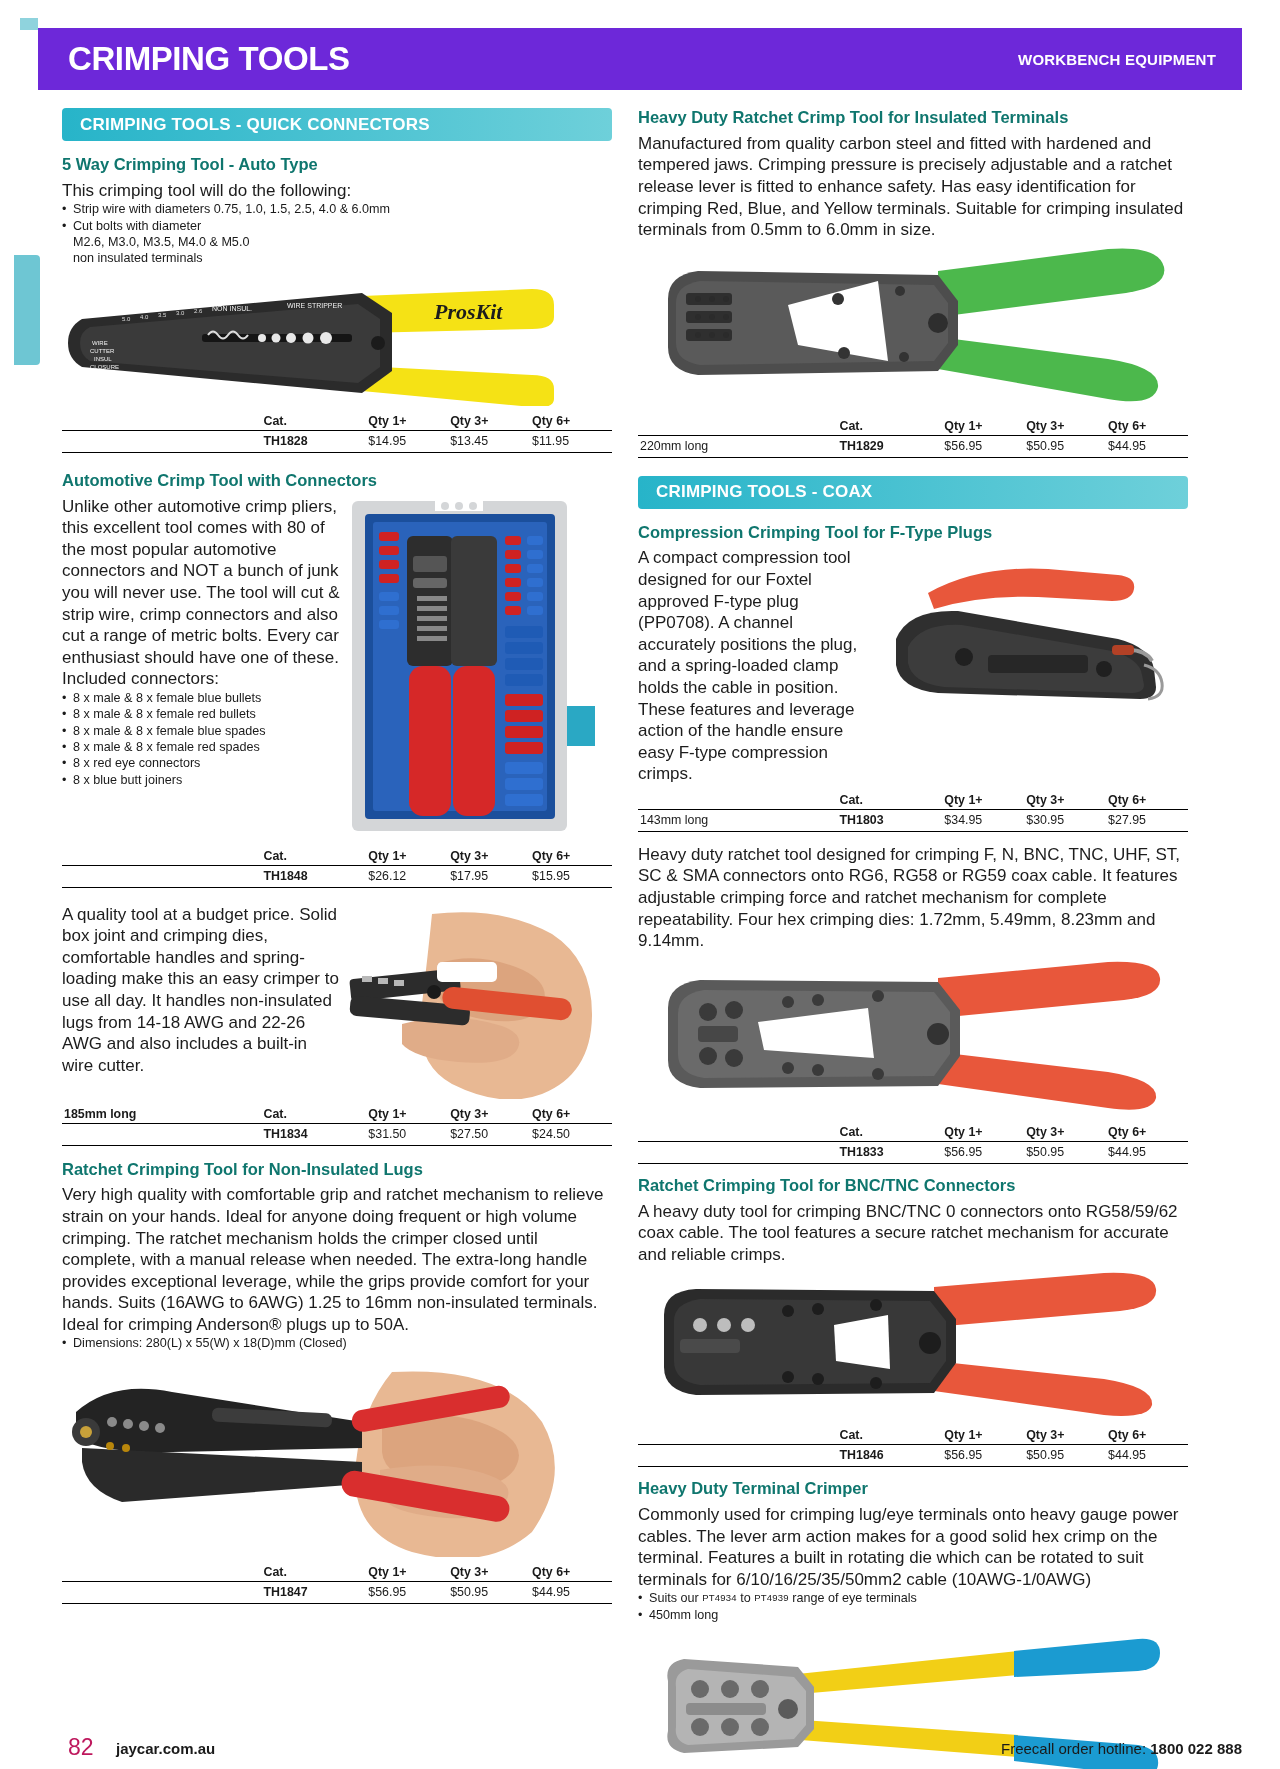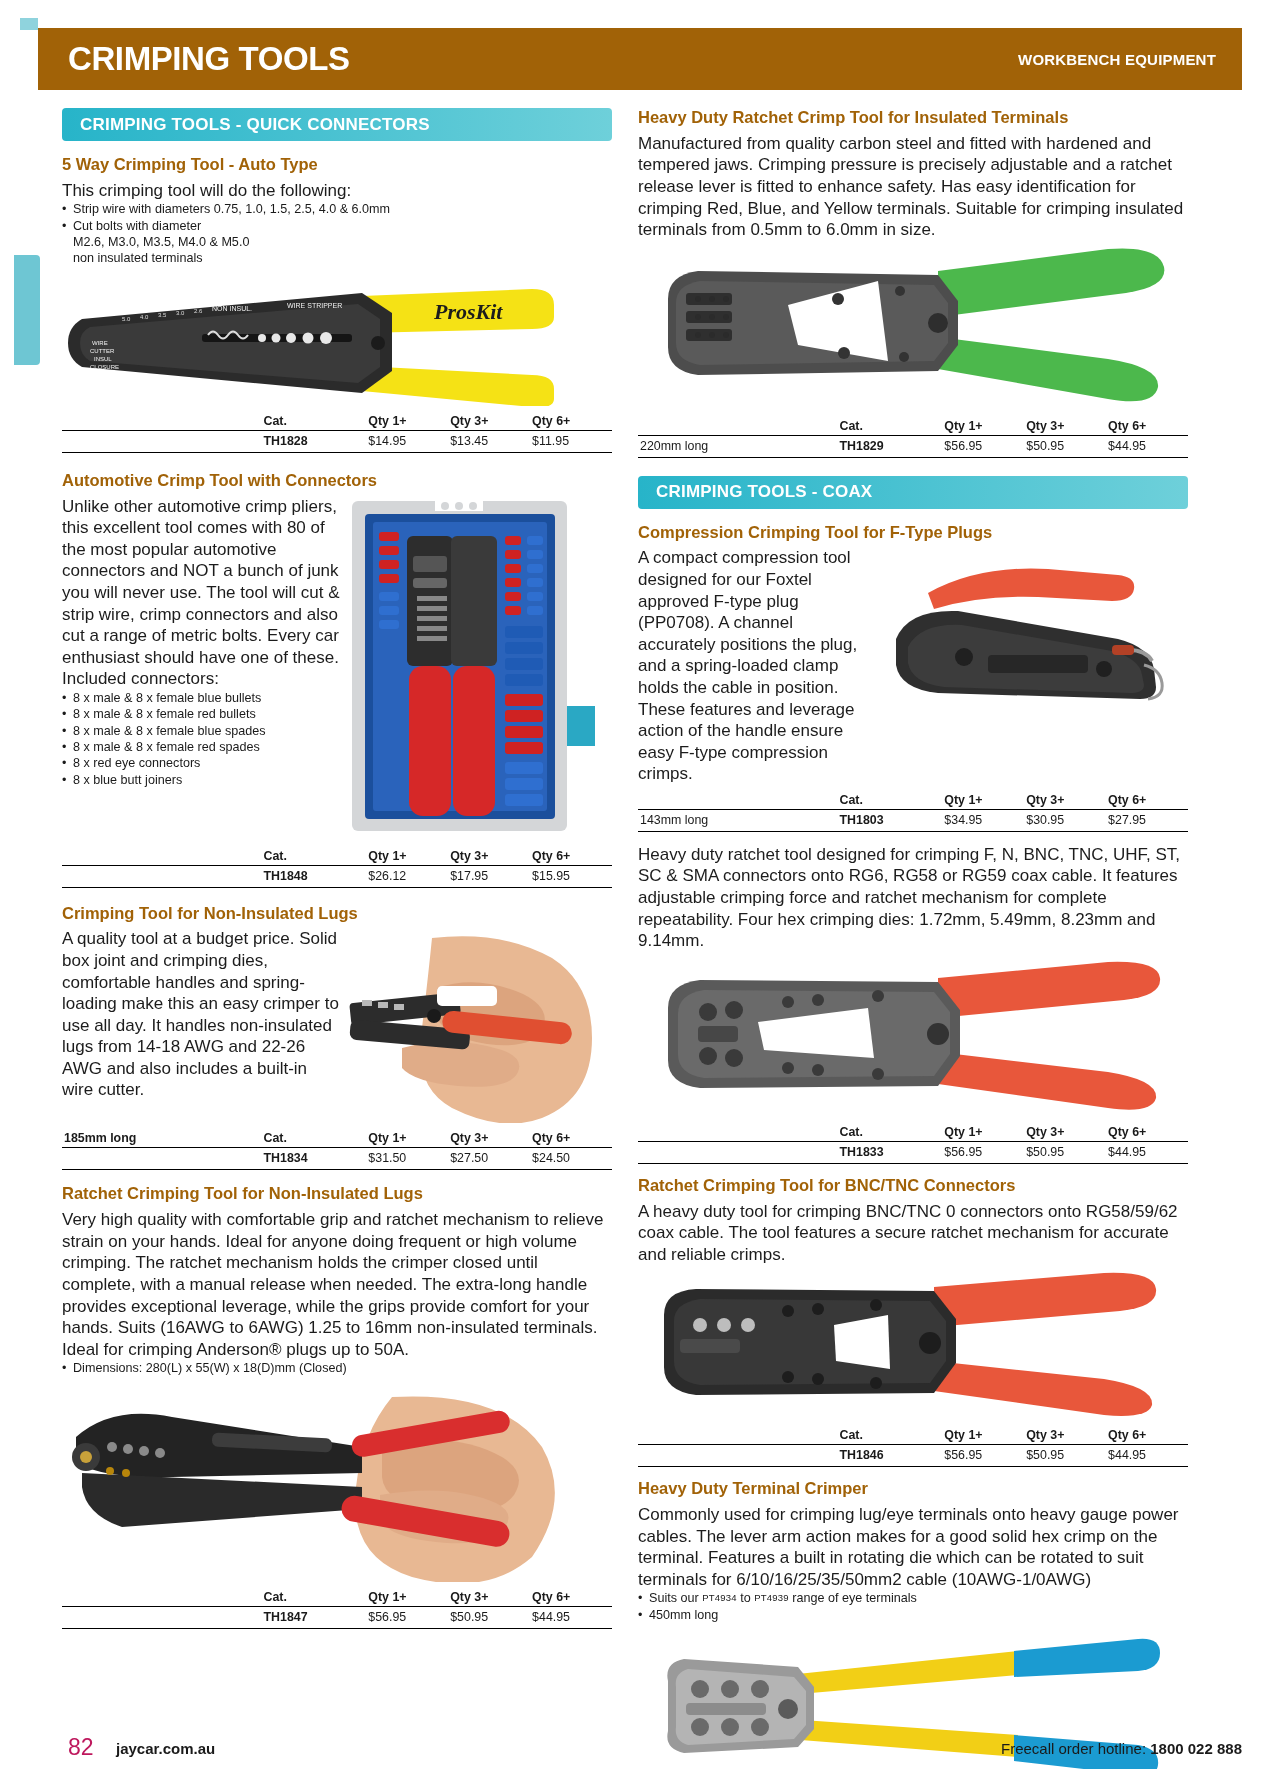--- a/index.html
+++ b/index.html
@@ -16,21 +16,21 @@
   .page {
     position: relative;
     width: 1280px;
     height: 1769px;
   }
   
   .header-bar {
     position: absolute;
     left: 38px; top: 28px;
     width: 1204px; height: 62px;
-    background: #a16207;
+    background: #6d28d9;
     display: flex;
     align-items: center;
     justify-content: space-between;
     padding: 0 26px 0 30px;
   }
   .header-title {
     color: #ffffff;
     font-size: 33px;
     font-weight: bold;
     letter-spacing: -0.4px;
@@ -74,21 +74,21 @@
     color: #ffffff;
     font-size: 17px;
     font-weight: bold;
     letter-spacing: 0.2px;
     margin-bottom: 14px;
   }
   
   .prod-title {
     font-size: 16.5px;
     font-weight: bold;
-    color: #a16207;
+    color: #0f766e;
     margin: 0 0 5px 0;
     line-height: 1.2;
   }
   .prod-desc {
     font-size: 17px;
     line-height: 1.27;
     color: #1c1c1c;
     margin: 0;
   }
   .bullets {
@@ -372,21 +372,20 @@
             <td class="pt-cat">TH1848</td>
             <td class="pt-q1">$26.12</td>
             <td class="pt-q3">$17.95</td>
             <td class="pt-q6">$15.95</td>
           </tr>
         </tbody>
       </table>
     </div>
 
     <div style="margin-top:16px;">
-      <div class="prod-title">Crimping Tool for Non-Insulated Lugs</div>
       <div style="display:flex;">
         <div style="width:280px;">
           <div class="prod-desc">A quality tool at a budget price. Solid box joint and crimping dies, comfortable handles and spring-loading make this an easy crimper to use all day. It handles non-insulated lugs from 14-18 AWG and 22-26 AWG and also includes a built-in wire cutter.</div>
         </div>
         <div class="fig" style="width:270px;">
           <svg width="265" height="195" viewBox="0 0 265 195">
 
             <path d="M90 10 q70 -8 120 20 q40 26 40 80 q0 60 -50 80 q-40 15 -90 -10 q-40 -22 -30 -80 q6 -50 10 -90 z" fill="#e8b893"></path>
             <path d="M95 60 q40 -14 86 6 q28 14 20 34 q-10 22 -56 16 q-40 -6 -50 -26 z" fill="#dca47e"></path>
             <path d="M60 120 q50 -14 100 2 q22 8 16 22 q-8 18 -60 14 q-44 -4 -56 -18 z" fill="#e0ac88"></path>

